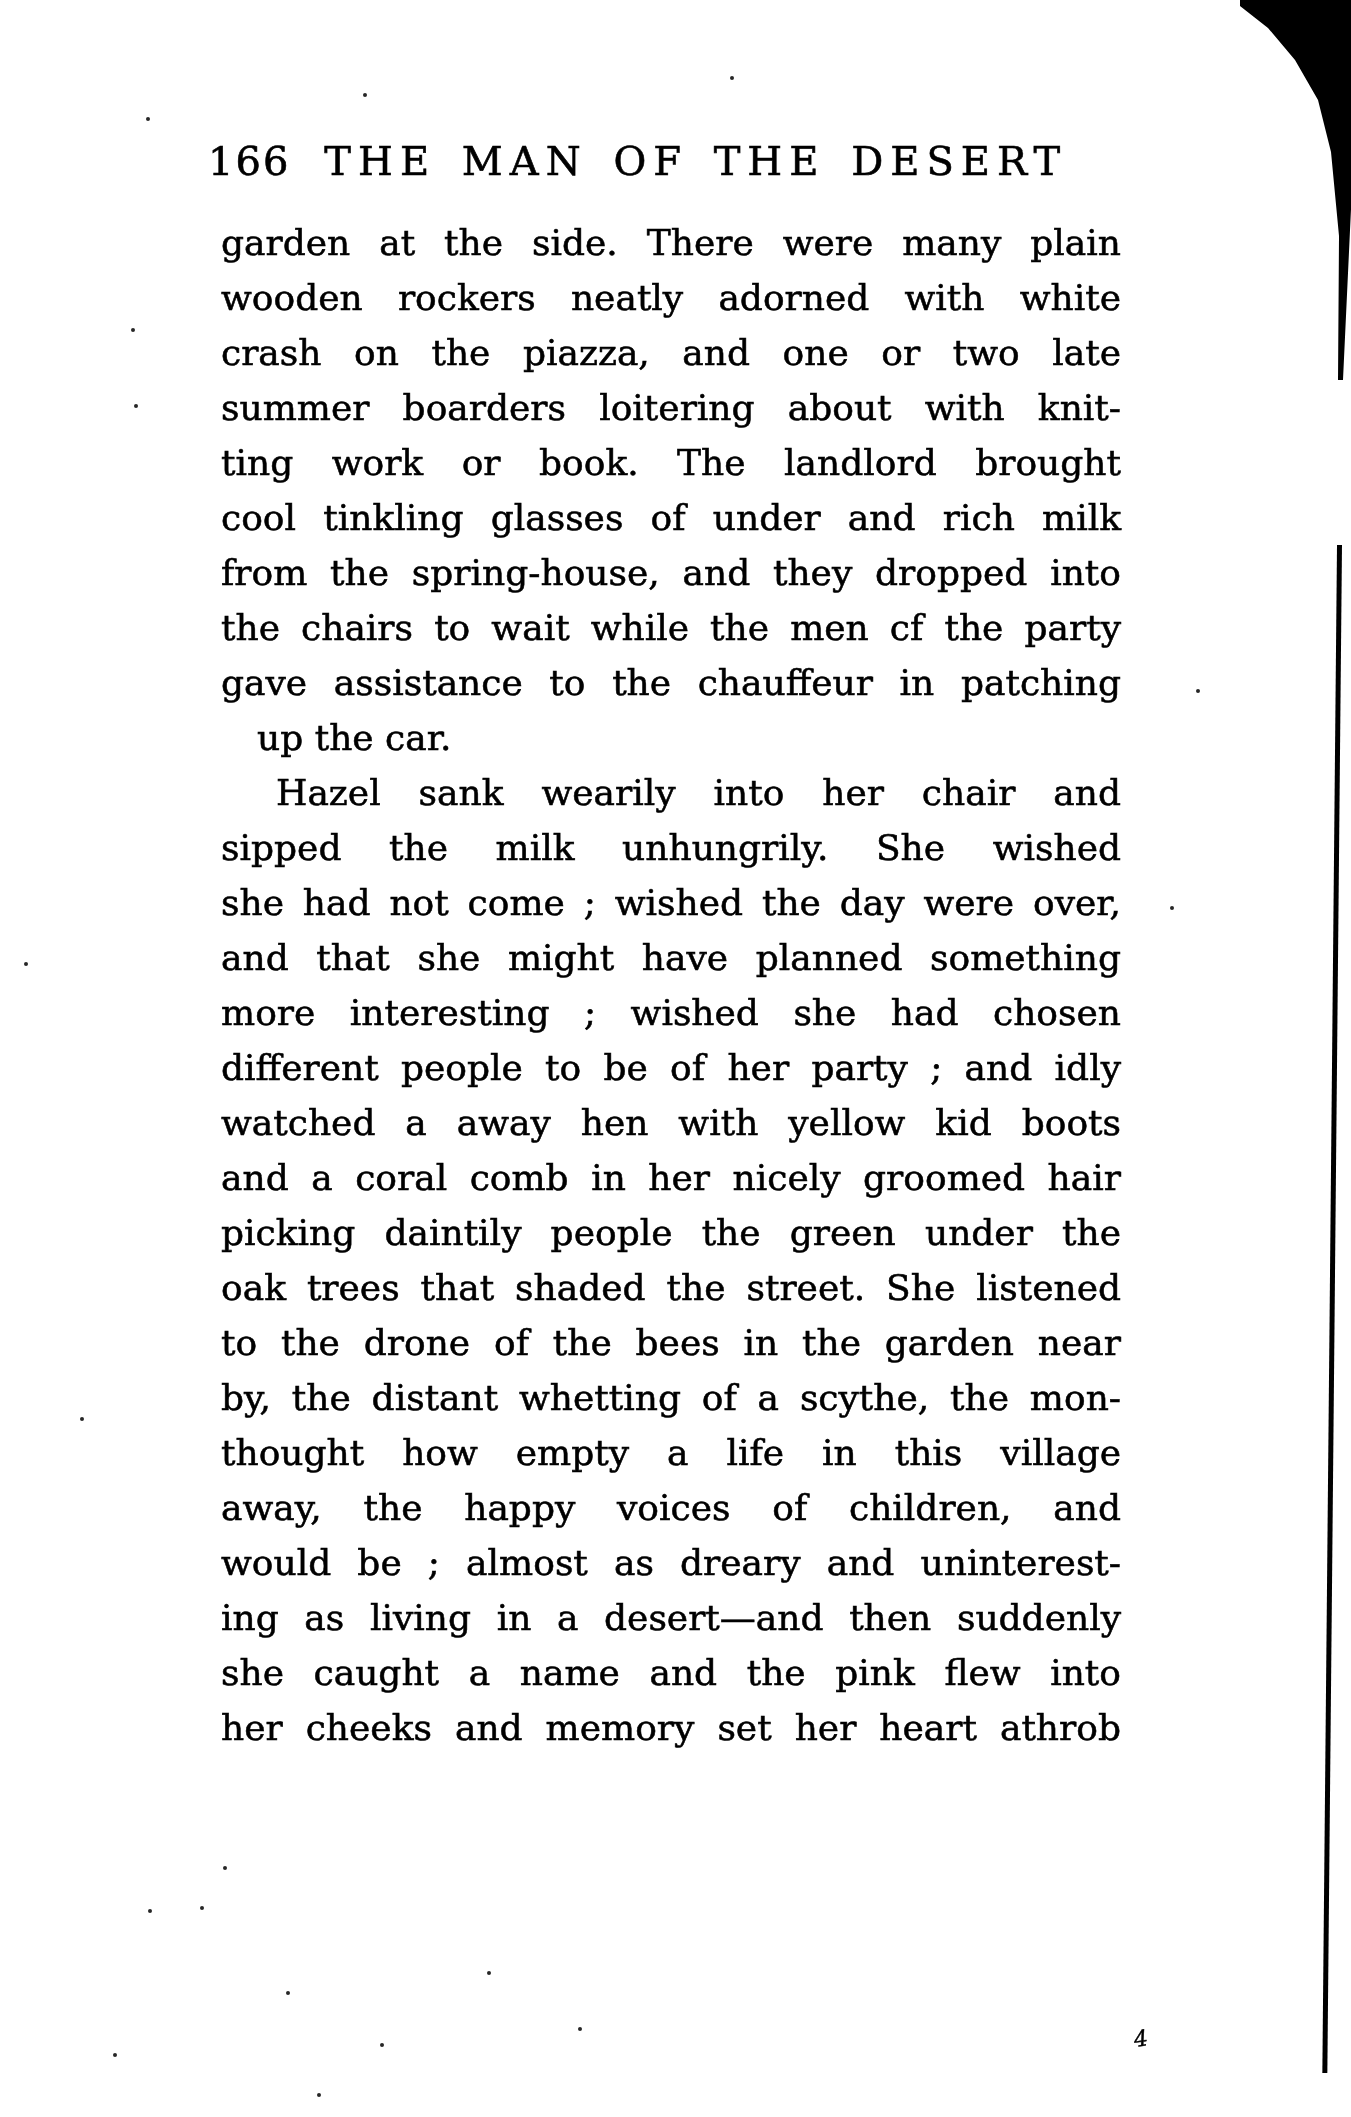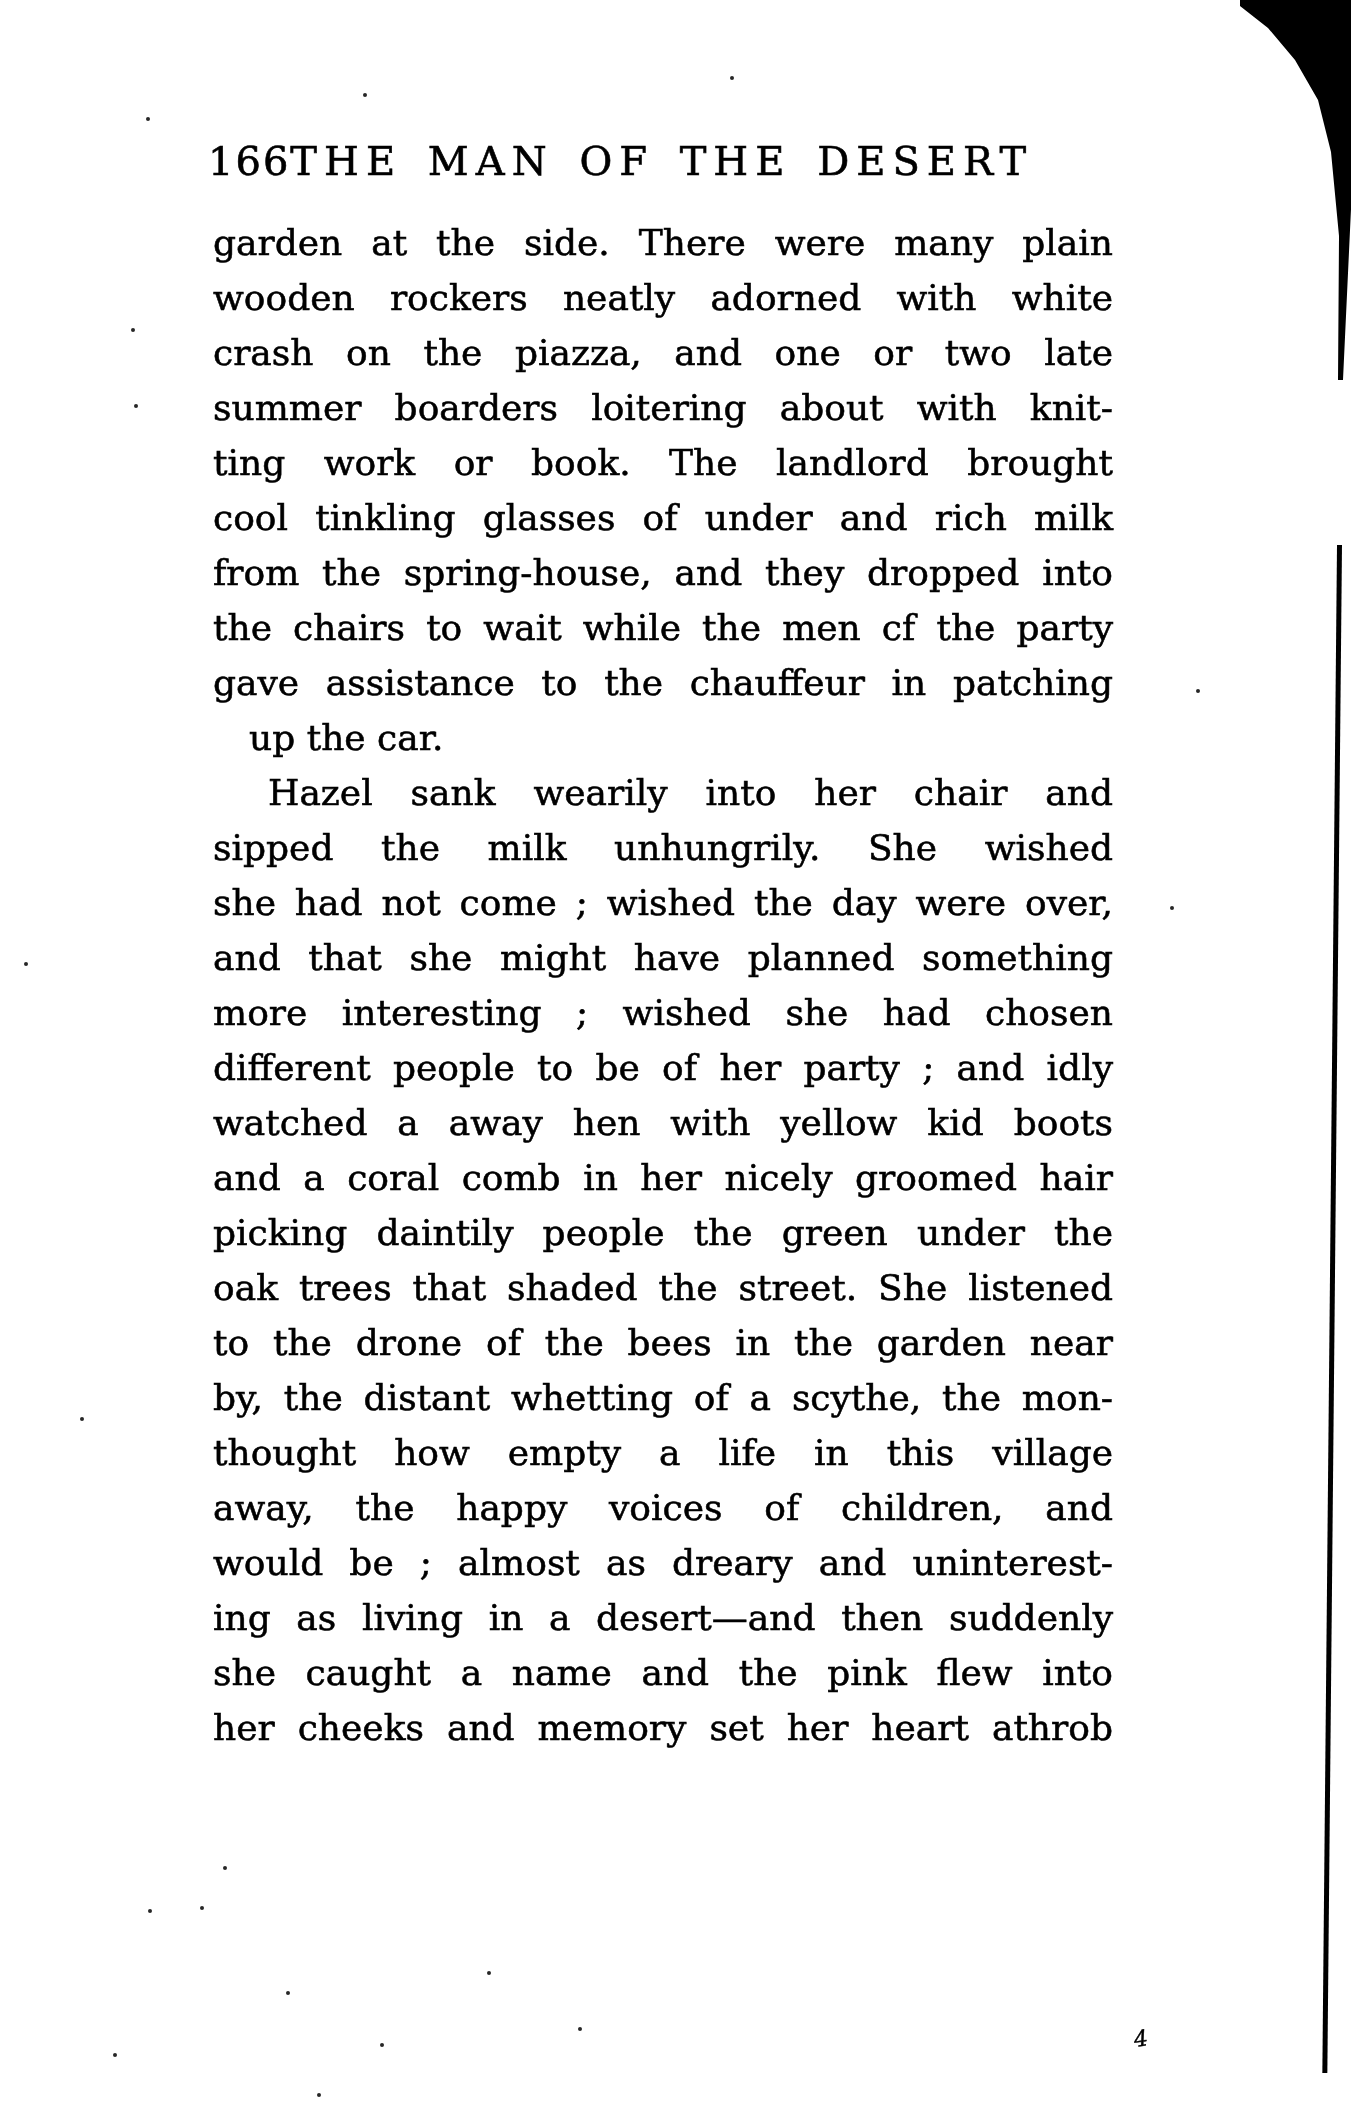--- a/index.html
+++ b/index.html
@@ -20,26 +20,27 @@
     align-items:center;
     white-space:nowrap;
     -webkit-text-stroke:0.6px #000;
   }
   .pagenum{
     font-size:40px;
     letter-spacing:2px;
   }
   .title{
     font-size:40px;
+    margin-left:34px;
     letter-spacing:7px;
     word-spacing:6px;
   }
   .body-text{
     position:absolute;
-    left:213px;
+    left:221px;
     top:215px;
     width:900px;
     font-size:36px;
     line-height:55px;
     -webkit-text-stroke:0.55px #000;
   }
   .line{
     text-align:justify;
     text-align-last:justify;
     height:55px;

